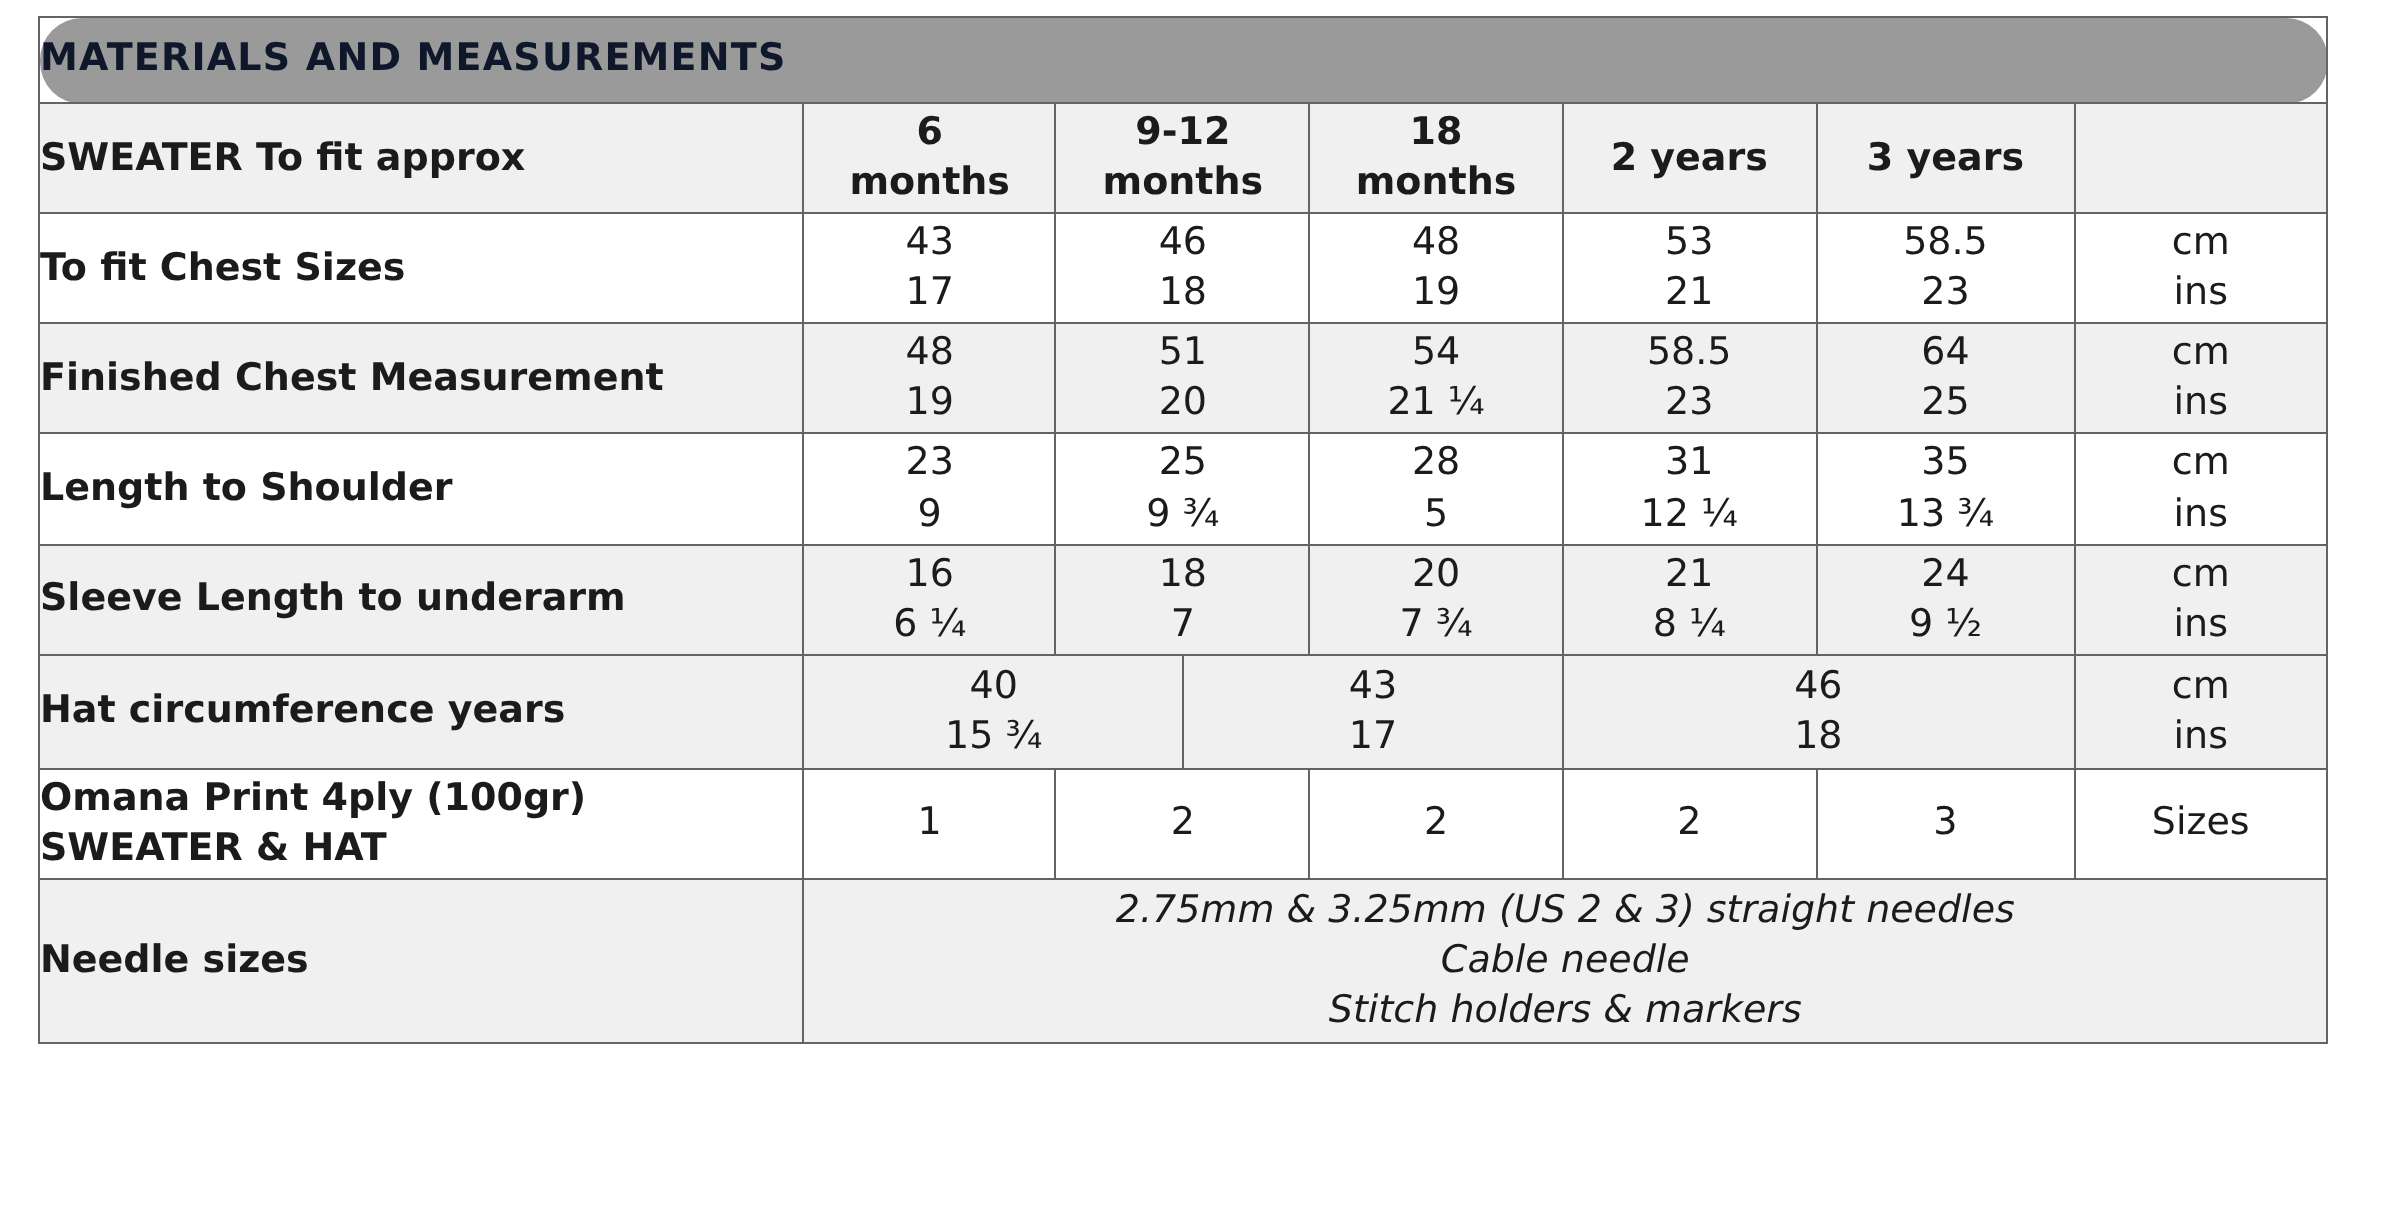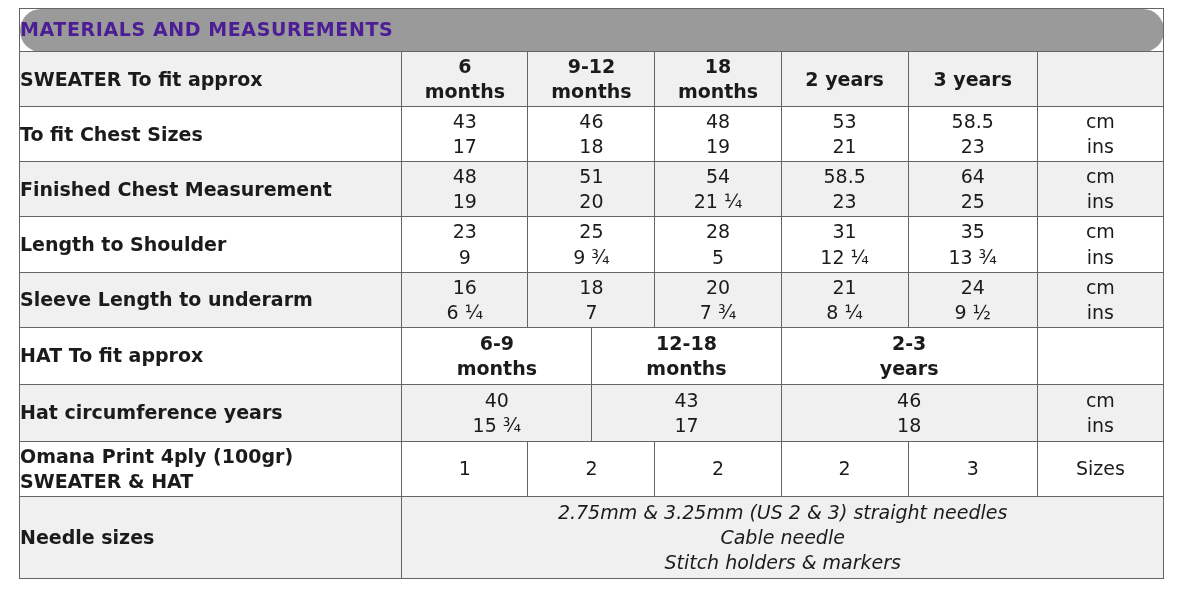--- a/index.html
+++ b/index.html
@@ -25,21 +25,21 @@
   table.meas td {
     border: 1px solid #646464;
     vertical-align: middle;
     font-size: 19px;
     line-height: 1.32;
     white-space: pre-line;
     padding: 2px 0;
   }
   td.title-cell {
     background: #9a9a9a;
-    color: #4c1d95;
+    color: #0f172a;
     font-weight: bold;
     font-size: 20px;
     letter-spacing: 0.6px;
     text-align: left;
     padding: 0 0 0 13px;
     white-space: nowrap;
     height: 38px;
     border-radius: 21px;
   }
   td.lbl {
@@ -156,30 +156,20 @@
       <td class="val">20
 7 ¾</td>
       <td class="val">21
 8 ¼</td>
       <td class="val">24
 9 ½</td>
       <td class="unit">cm
 ins</td>
     </tr>
 
-    <tr class="plain r-hat">
-      <td class="lbl">HAT To fit approx</td>
-      <td class="hdr" colspan="2">6-9
-months</td>
-      <td class="hdr" colspan="2">12-18
-months</td>
-      <td class="hdr" colspan="2">2-3
-years</td>
-      <td class="unit"></td>
-    </tr>
 
     <tr class="shade r-hat">
       <td class="lbl">Hat circumference years</td>
       <td class="val" colspan="2">40
 15 ¾</td>
       <td class="val" colspan="2">43
 17</td>
       <td class="val" colspan="2">46
 18</td>
       <td class="unit">cm

